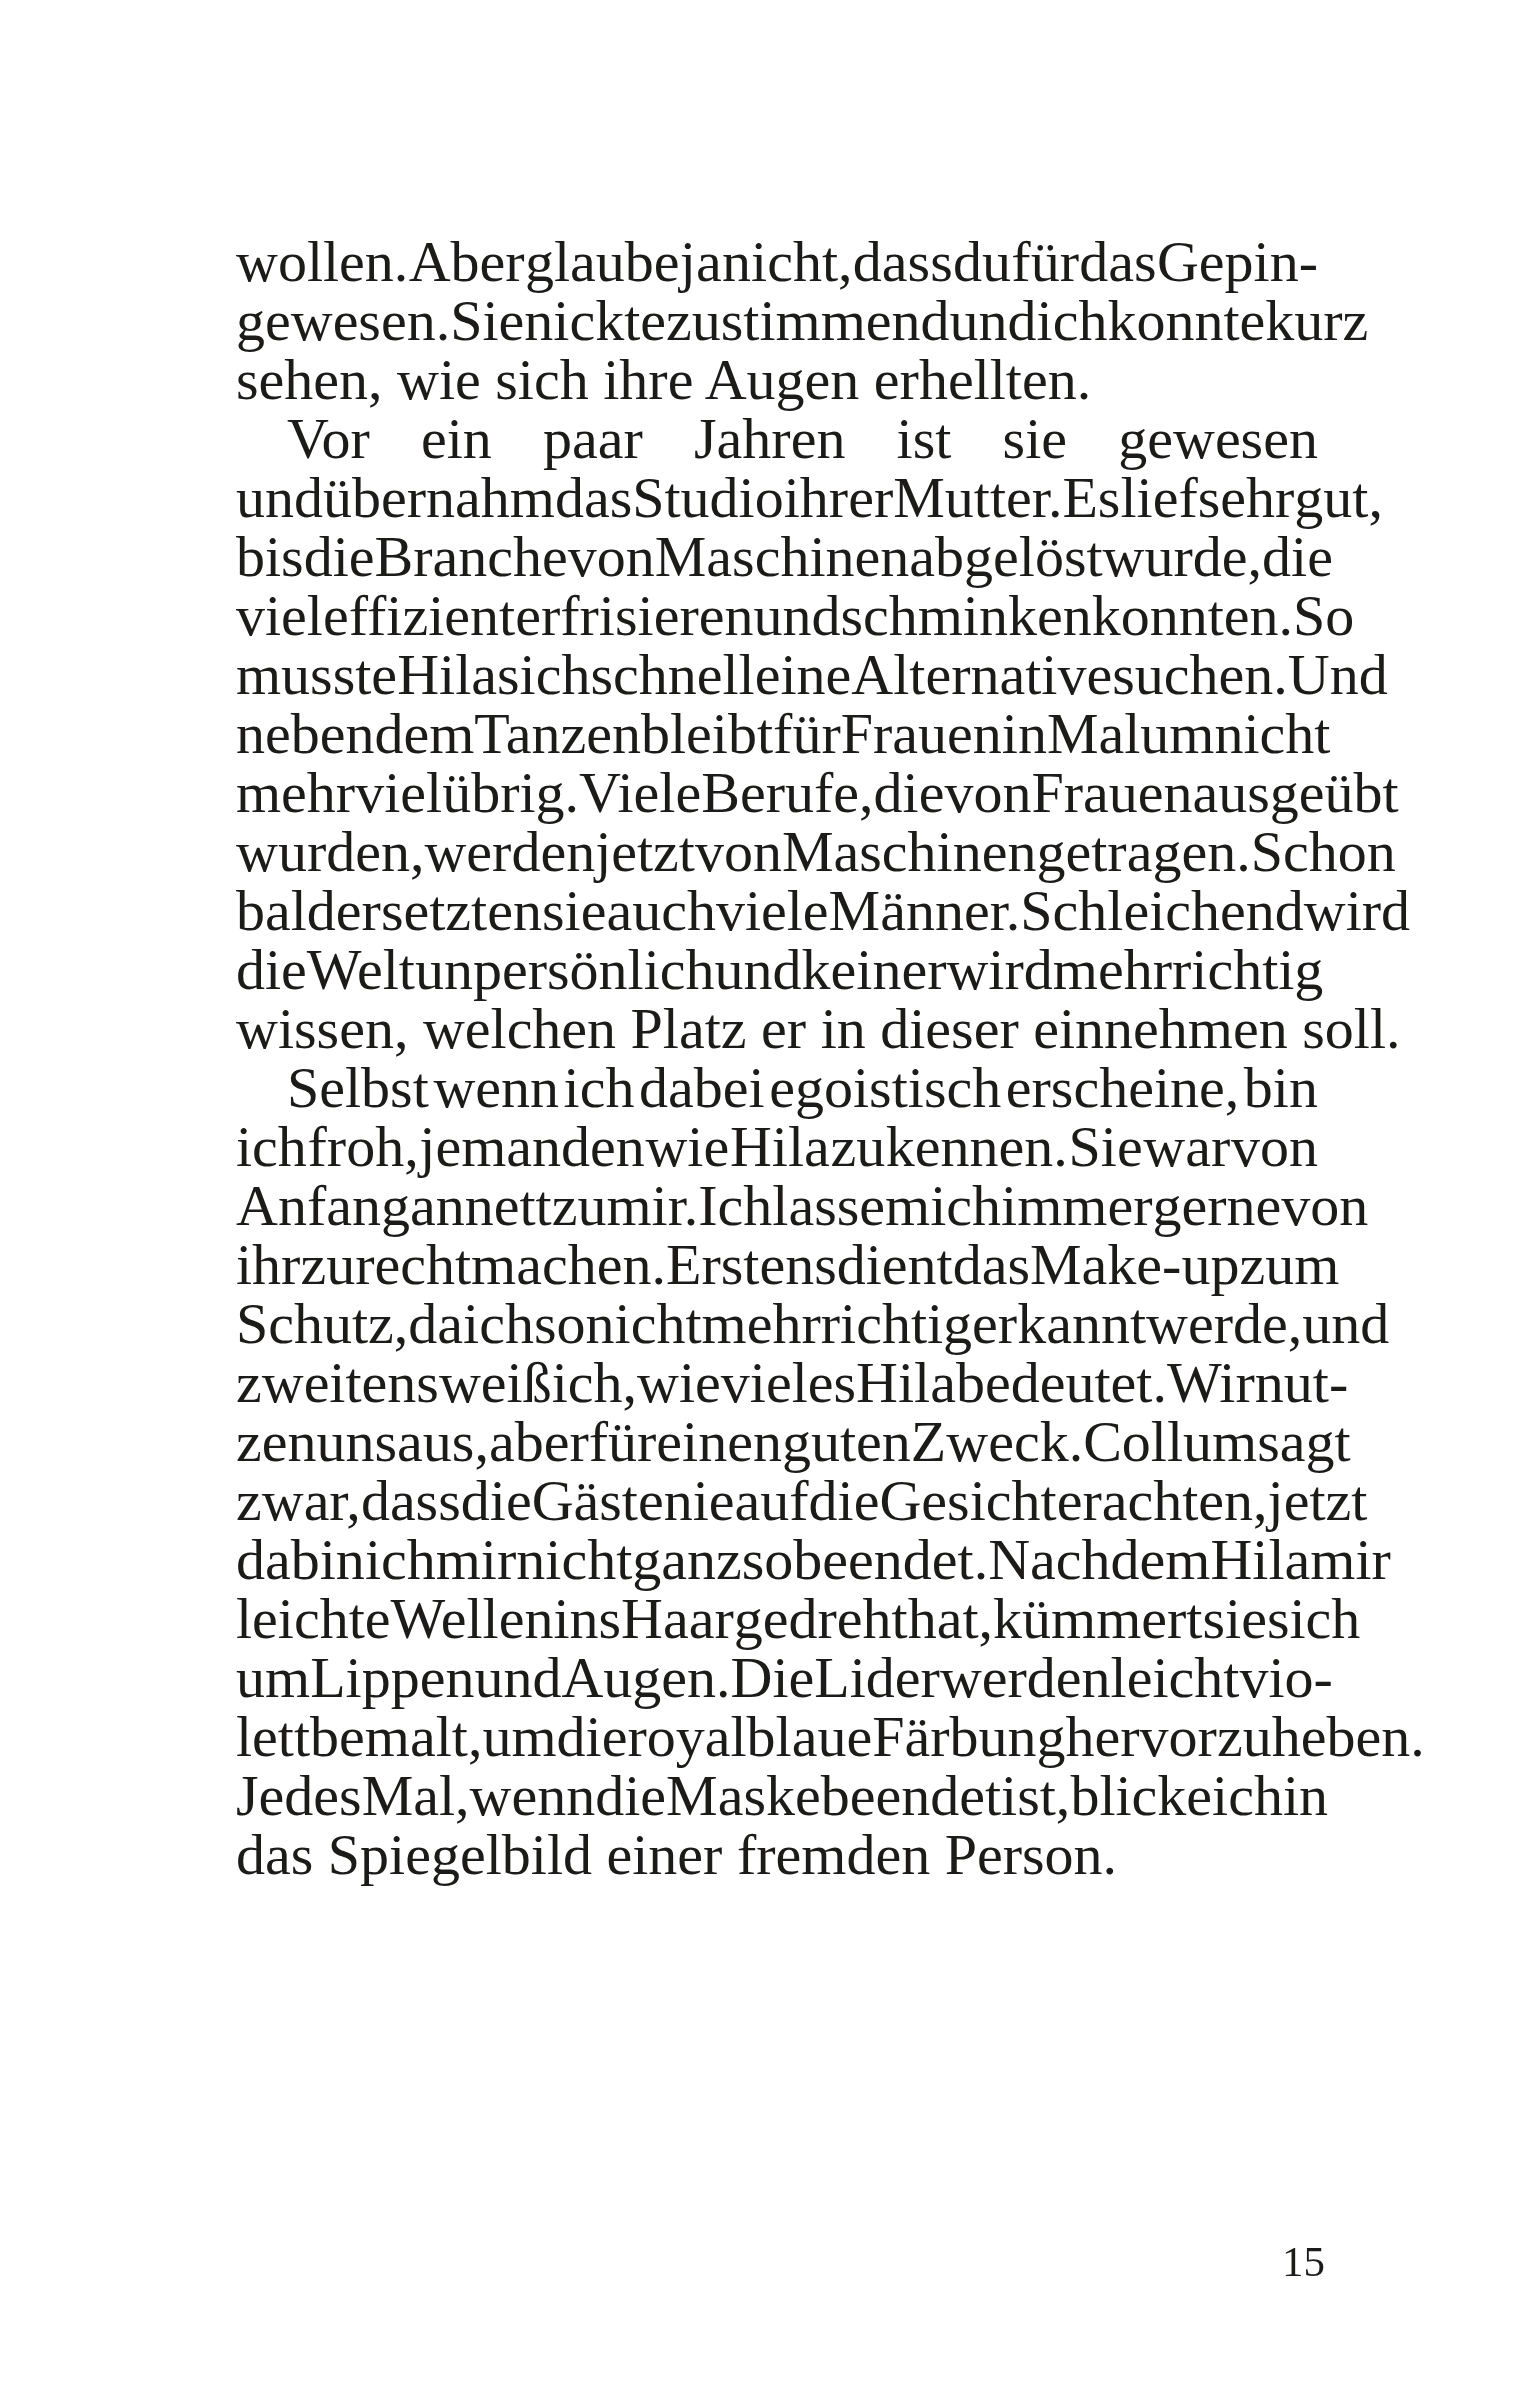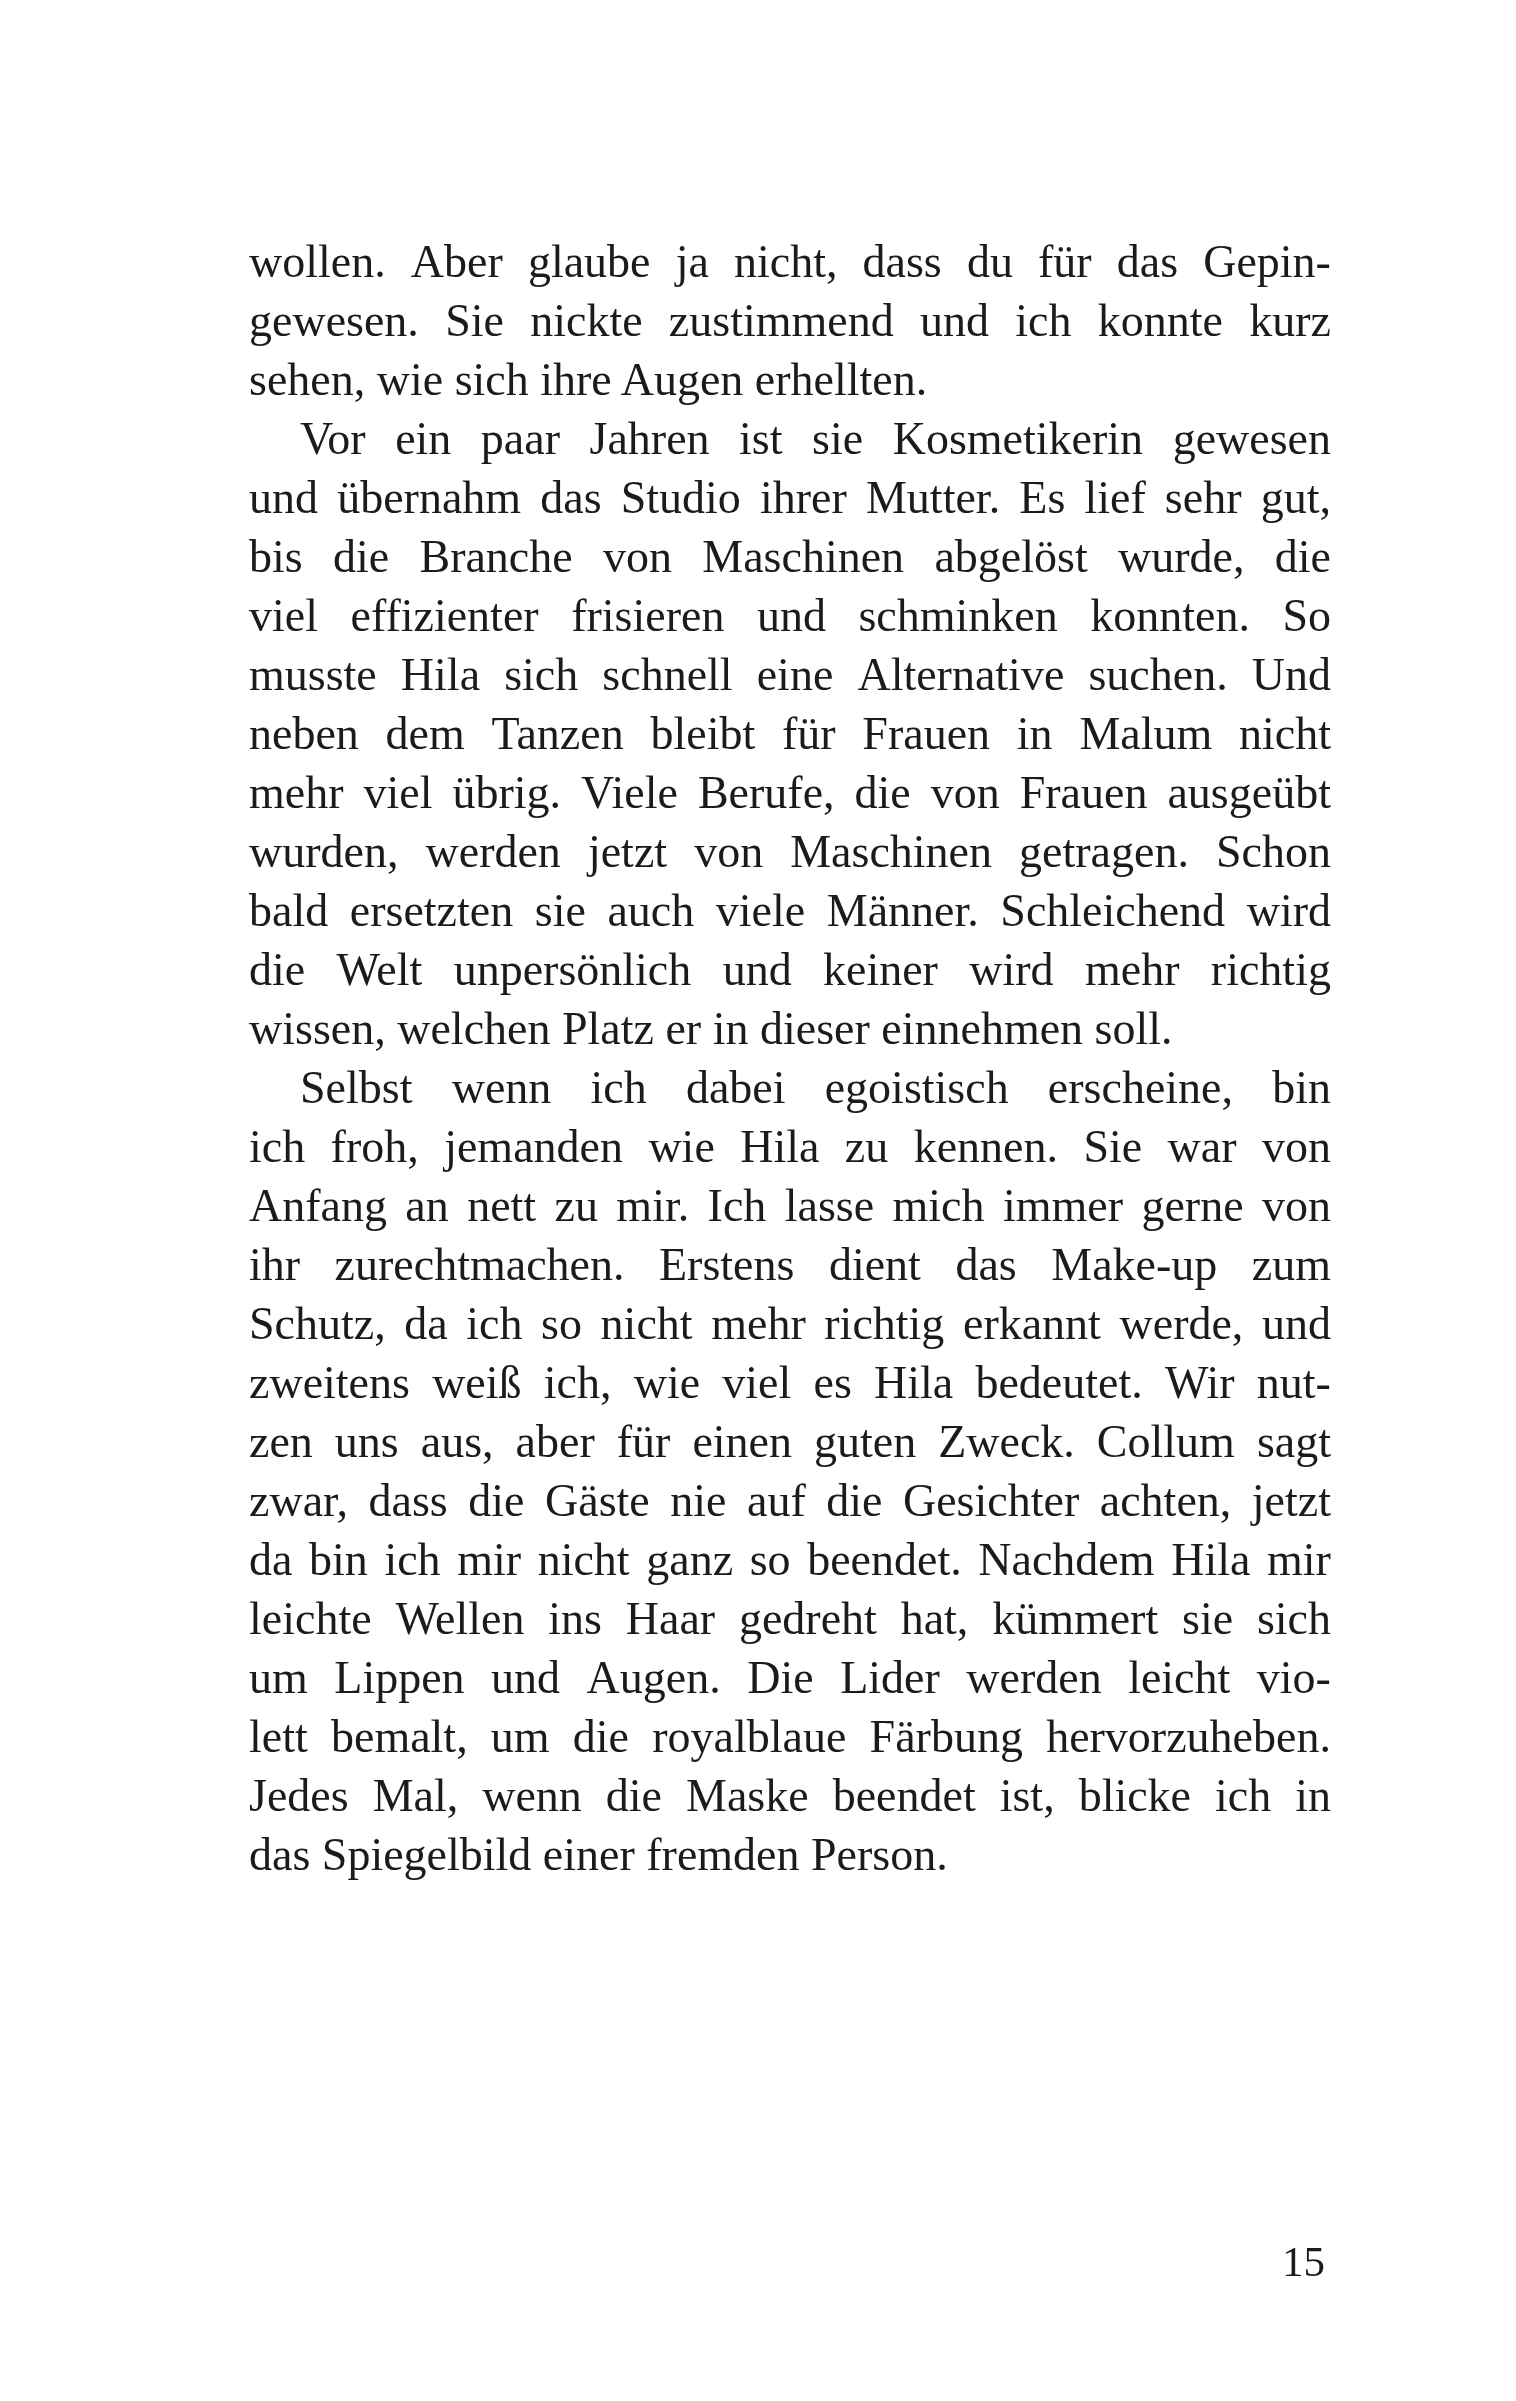--- a/index.html
+++ b/index.html
@@ -14,25 +14,25 @@
     font-family: "Liberation Serif", serif;
   }
   .book-page {
     position: absolute;
     inset: 0;
     background: #ffffff;
     overflow: hidden;
   }
   .text-block {
     position: absolute;
-    left: 249px;
+    left: 236px;
     top: 232px;
     width: 1082px;
     color: #1c1b19;
-    font-size: 46px;
+    font-size: 58px;
   }
   .line {
     height: 59px;
     line-height: 59px;
     white-space: nowrap;
   }
   
   .line.just {
     display: flex;
     justify-content: space-between;
@@ -84,21 +84,20 @@
         <span>kurz</span>
       </div>
       <div class="line">sehen, wie sich ihre Augen erhellten.</div>
       <div class="line indent just">
         <span>Vor</span>
         <span>ein</span>
         <span>paar</span>
         <span>Jahren</span>
         <span>ist</span>
         <span>sie</span>
-        <span>Kosmetikerin</span>
         <span>gewesen</span>
       </div>
       <div class="line just">
         <span>und</span>
         <span>übernahm</span>
         <span>das</span>
         <span>Studio</span>
         <span>ihrer</span>
         <span>Mutter.</span>
         <span>Es</span>

